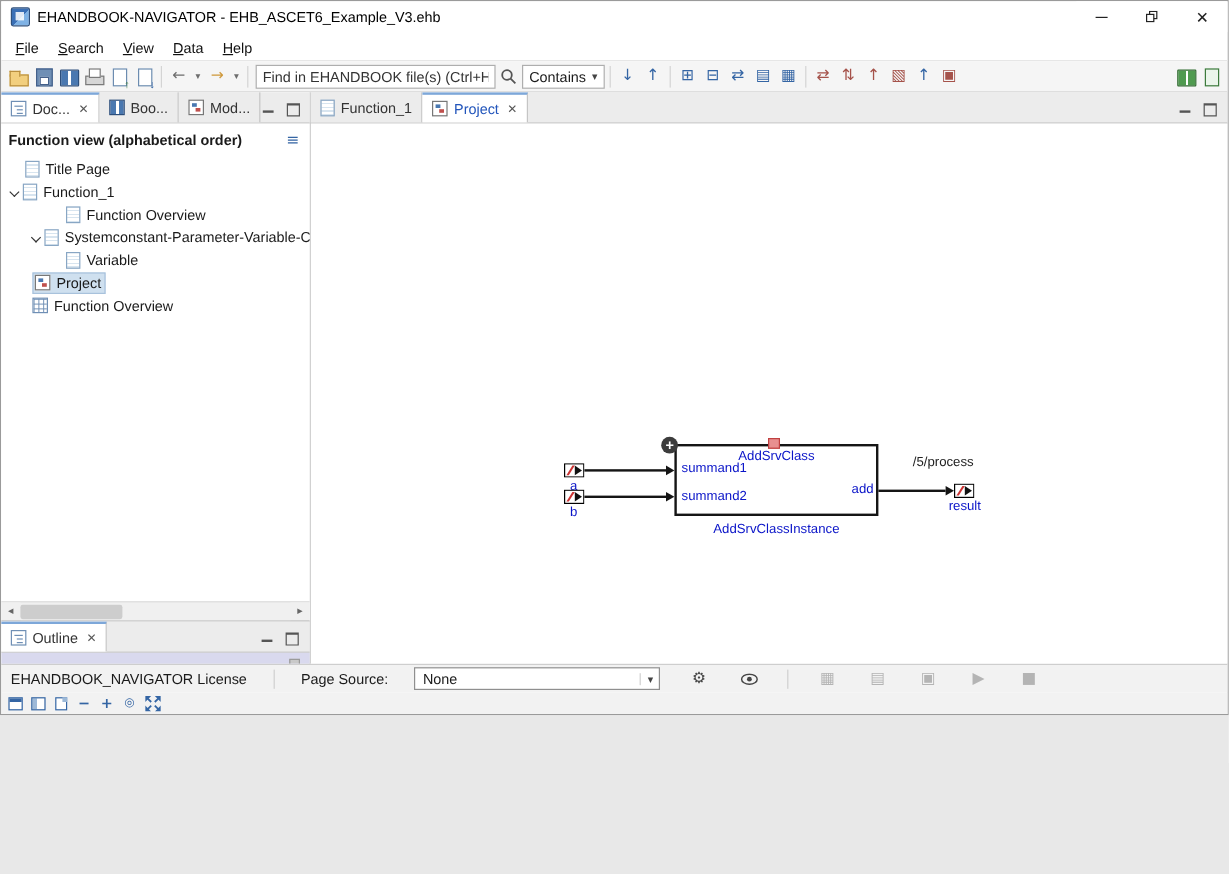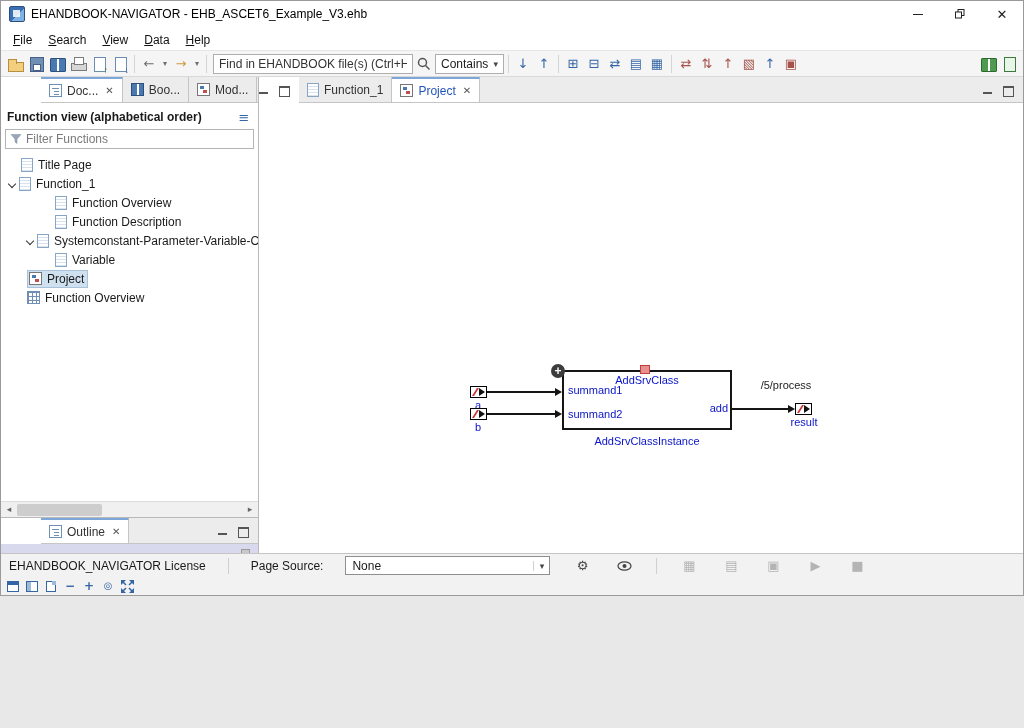--- a/index.html
+++ b/index.html
@@ -44,21 +44,21 @@
   
   .findbox { width:200px; height:20px; border:1px solid #aeaeae; background:#fff; padding:0 5px; font:12px "Liberation Sans",sans-serif; color:#222; margin-left:2px; }
   .findbox::placeholder { color:#333; opacity:1; }
   .dd { height:20px; border:1px solid #aeaeae; background:#fff; display:flex; align-items:center; padding:0 5px; gap:5px; cursor:default; }
   .dd .caret { font-size:9px; color:#444; }
   .spacer { flex:1; }
   
   .main { flex:1; display:flex; min-height:0; }
   .left-col { width:258px; flex:none; display:flex; flex-direction:column; border-right:1px solid #b9b9b9; background:#fff; }
   
-  .tabbar { height:26px; background:#ececec; border-bottom:1px solid #c5c5c5; display:flex; align-items:stretch; flex:none;margin-left:40px; }
+  .tabbar { height:26px; background:#ececec; border-bottom:1px solid #c5c5c5; display:flex; align-items:stretch; flex:none; }
   .tab { display:flex; align-items:center; gap:5px; padding:0 8px; border-right:1px solid #c5c5c5; background:#ececec; color:#333; cursor:default; }
   .tab.active { background:#fff; border-top:2px solid #7da7d9; }
   .tab .x { font-size:10px; color:#555; margin-left:2px; }
   .tab-label-blue { color:#2255bb; }
   .pm-box { margin-left:auto; display:flex; align-items:center; gap:6px; padding-right:8px; }
   .pbtn { border:none; background:none; width:14px; height:14px; position:relative; cursor:default; }
   .pbtn.minb::before { content:""; position:absolute; left:2px; top:9px; width:9px; height:2px; background:#555; }
   .pbtn.maxb::before { content:""; position:absolute; left:2px; top:3px; width:9px; height:8px; border:1px solid #555; border-top:2px solid #555; }
   
   .ti { width:13px; height:13px; flex:none; position:relative; }
@@ -271,44 +271,34 @@
           </div>
         </div>
 
         <div class="fv-body">
           <div class="fv-header">
             <span class="fv-title">Function view (alphabetical order)</span>
             <button class="ic fv-sort" style="width:16px;height:16px">
                 <span class="gly c-blue">≡</span>
               </button>
           </div>
-          <div class="filterbox">
-            <svg width="12" height="12">
-                <path d="M1 1.5h10L7 6v4.5L5 9V6z" fill="#9aa7b8" stroke="#7f8ea0" stroke-width="0.5"></path>
-              </svg>
-            <span class="filter-text">Filter Functions</span>
-          </div>
 
           <div class="tree">
             <div class="trow" style="padding-left:20px">
               <span class="ti ti-doc"></span>
               <span class="tlabel">Title Page</span>
             </div>
             <div class="trow" style="padding-left:4px">
               <span class="chev"></span>
               <span class="ti ti-doc"></span>
               <span class="tlabel">Function_1</span>
             </div>
             <div class="trow" style="padding-left:54px">
               <span class="ti ti-doc"></span>
               <span class="tlabel">Function Overview</span>
-            </div>
-            <div class="trow" style="padding-left:54px">
-              <span class="ti ti-doc"></span>
-              <span class="tlabel">Function Description</span>
             </div>
             <div class="trow" style="padding-left:22px">
               <span class="chev"></span>
               <span class="ti ti-doc"></span>
               <span class="tlabel">Systemconstant-Parameter-Variable-Cl</span>
             </div>
             <div class="trow" style="padding-left:54px">
               <span class="ti ti-doc"></span>
               <span class="tlabel">Variable</span>
             </div>

